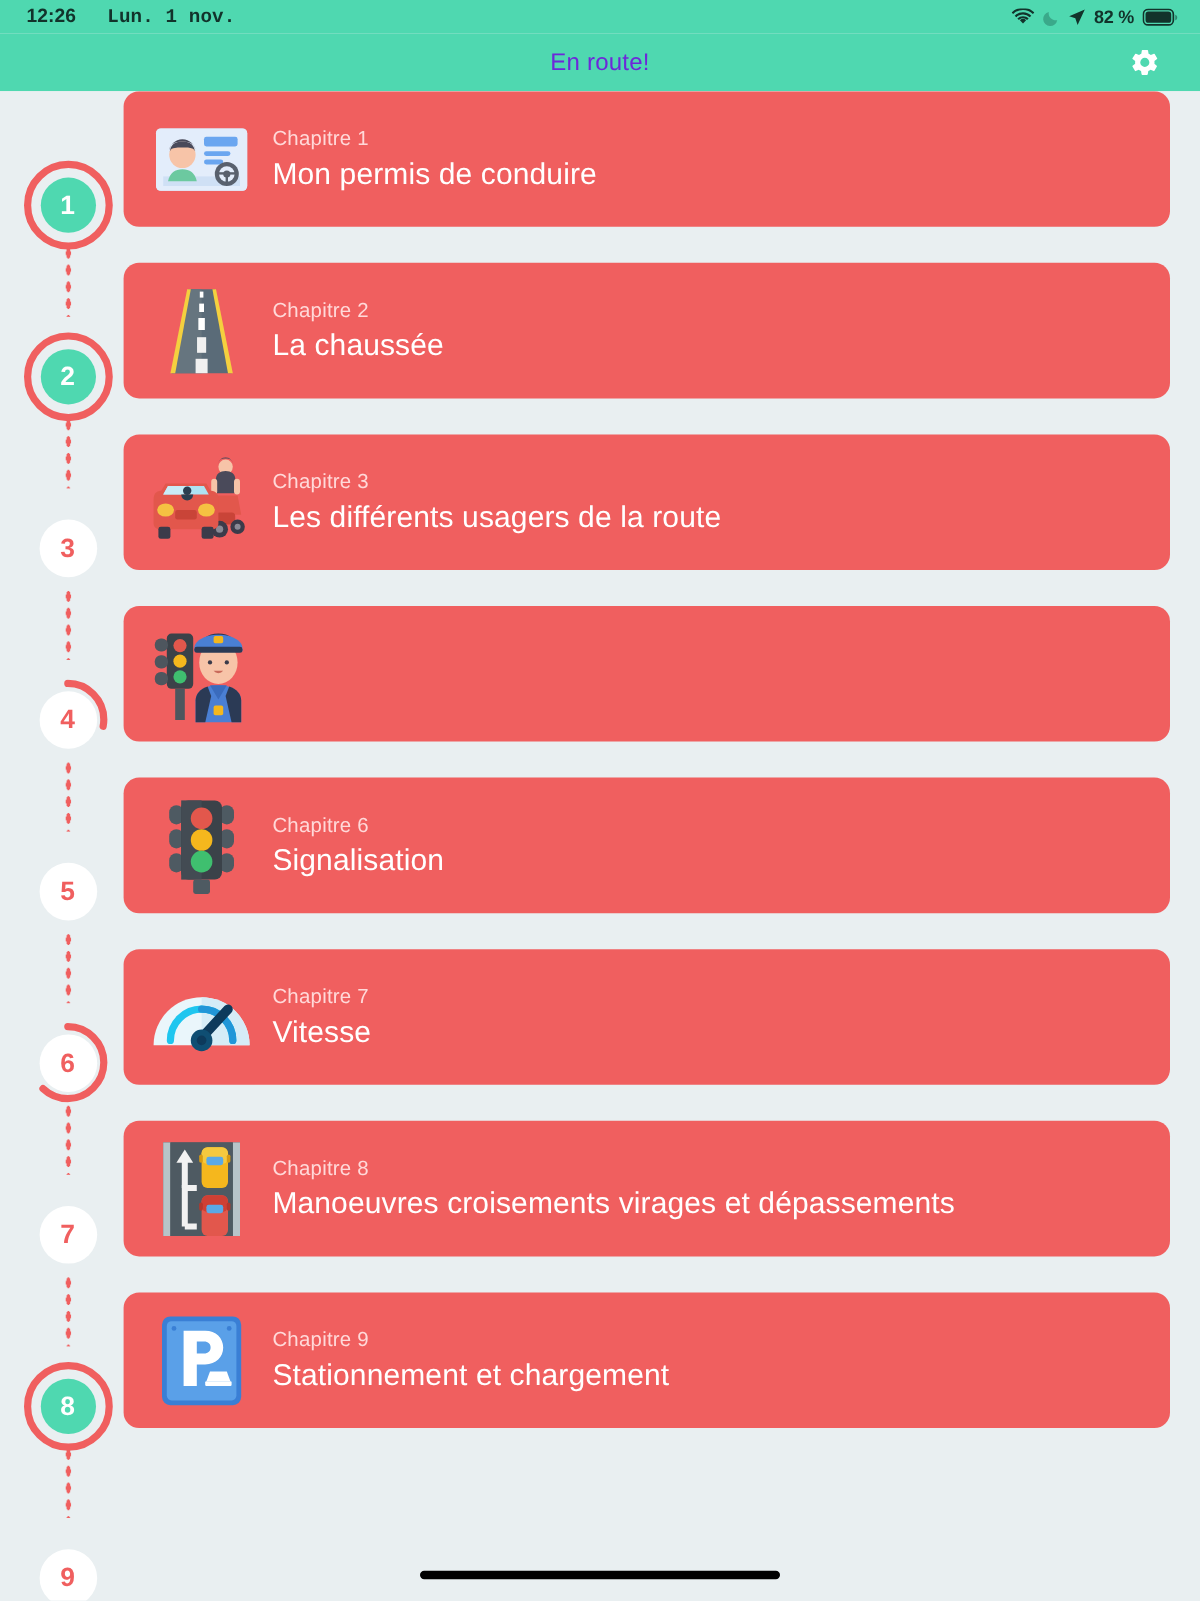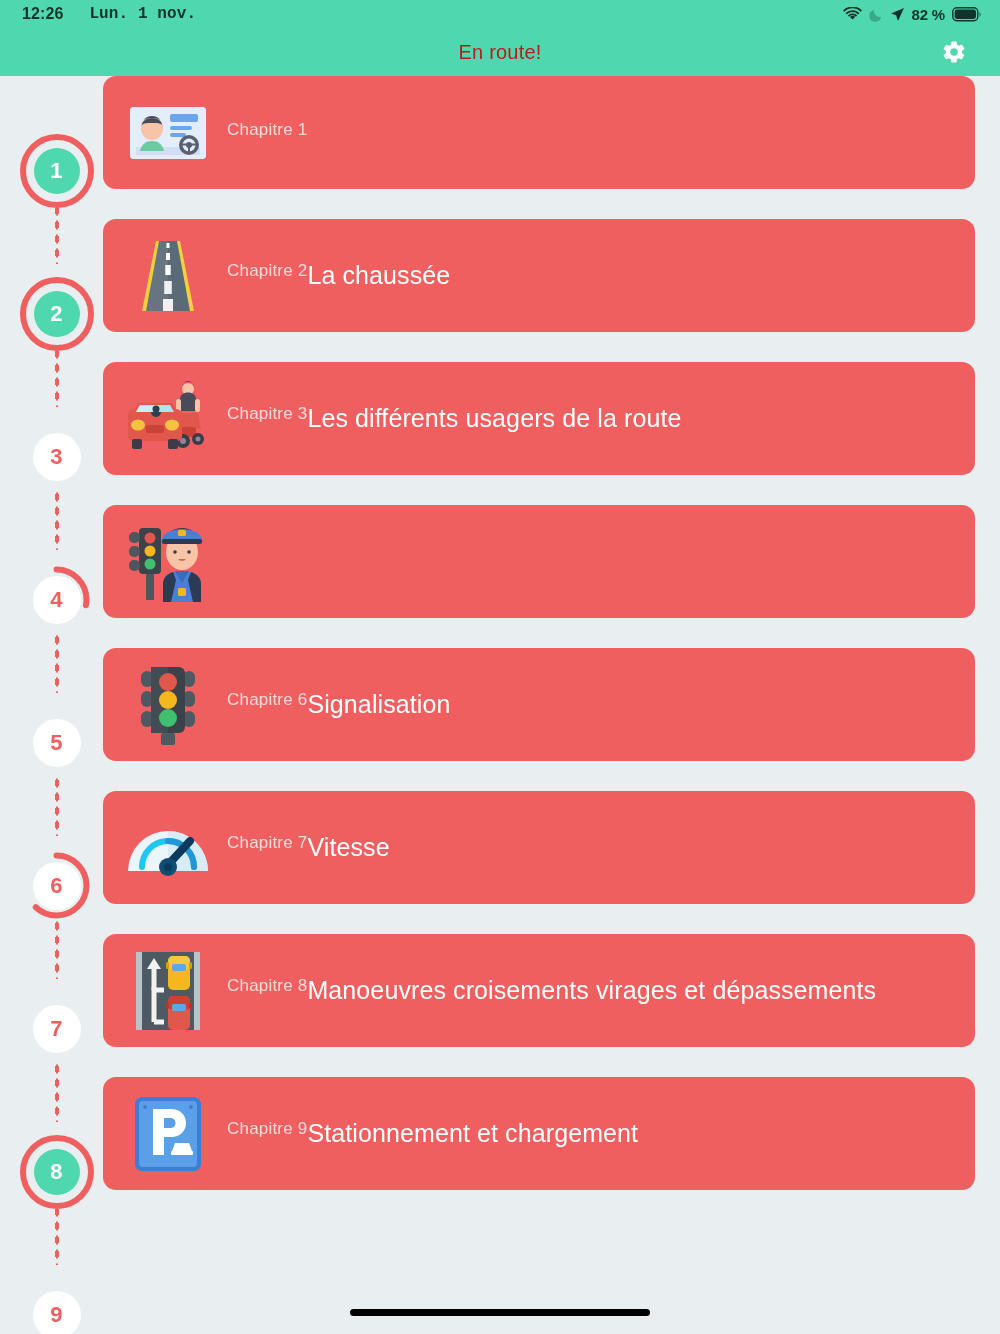--- a/index.html
+++ b/index.html
@@ -26,21 +26,21 @@
   .sb-right svg{ display:block; }
   .sb-batt{ font-size:15px; font-weight:600; letter-spacing:-.2px; }
 
   
   .navbar{
     height:48px; background:#4fd8b0;
     display:flex; align-items:center; justify-content:center;
     position:relative;
   }
   .nav-title{
-    color:#b91c1c; font-size:20px; font-weight:400; letter-spacing:.2px;
+    color:#6d28d9; font-size:20px; font-weight:400; letter-spacing:.2px;
   }
   .nav-gear{
     position:absolute; right:32px; top:50%; transform:translateY(-50%);
     width:28px; height:28px; display:flex; align-items:center; justify-content:center;
     cursor:pointer;
   }
 
   
   .content{
     position:absolute; top:76px; left:0; right:0; bottom:0;
@@ -65,21 +65,21 @@
     display:flex; align-items:center;
     padding-left:22px;
     cursor:pointer;
   }
   .card-icon{
     width:86px; height:86px; flex:0 0 86px;
     display:flex; align-items:center; justify-content:center;
     margin-right:16px;
   }
   .card-icon svg{ display:block; }
-  .card-text{ display:flex; flex-direction:row; justify-content:center; }
+  .card-text{ display:flex; flex-direction:column; justify-content:center; }
   .card-kicker{
     color:#ffd9d9; font-size:17px; font-weight:400;
     letter-spacing:.2px; margin-bottom:5px;
   }
   .card-title{
     color:#ffffff; font-size:25px; font-weight:400; letter-spacing:.1px;
   }
 
   
   .marker{
@@ -246,20 +246,21 @@
           <circle cx="61" cy="42" r="10" fill="#59616e"></circle>
           <circle cx="61" cy="42" r="6.5" fill="#e3edfb"></circle>
           <circle cx="61" cy="42" r="3" fill="#59616e"></circle>
           <rect x="60" y="44" width="2" height="5" fill="#59616e"></rect>
           <rect x="53" y="40.5" width="6" height="2" fill="#59616e"></rect>
           <rect x="63" y="40.5" width="6" height="2" fill="#59616e"></rect>
         </svg>
       </div>
       <div class="card-text">
         <span class="card-kicker">Chapitre 1</span>
+        <span class="card-title">Mon permis de conduire</span>
       </div>
     </div>
 
     <div class="card">
       <div class="card-icon">
         <svg width="74" height="74" viewBox="0 0 74 74">
           <path d="M26 2h22l14 70H12z" fill="#5a6b78"></path>
           <path d="M26 2h11v70H12z" fill="#66757f"></path>
           <path d="M25 2h3L15 72h-4z" fill="#f4d03f"></path>
           <path d="M49 2h-3l13 70h4z" fill="#f4d03f"></path>

